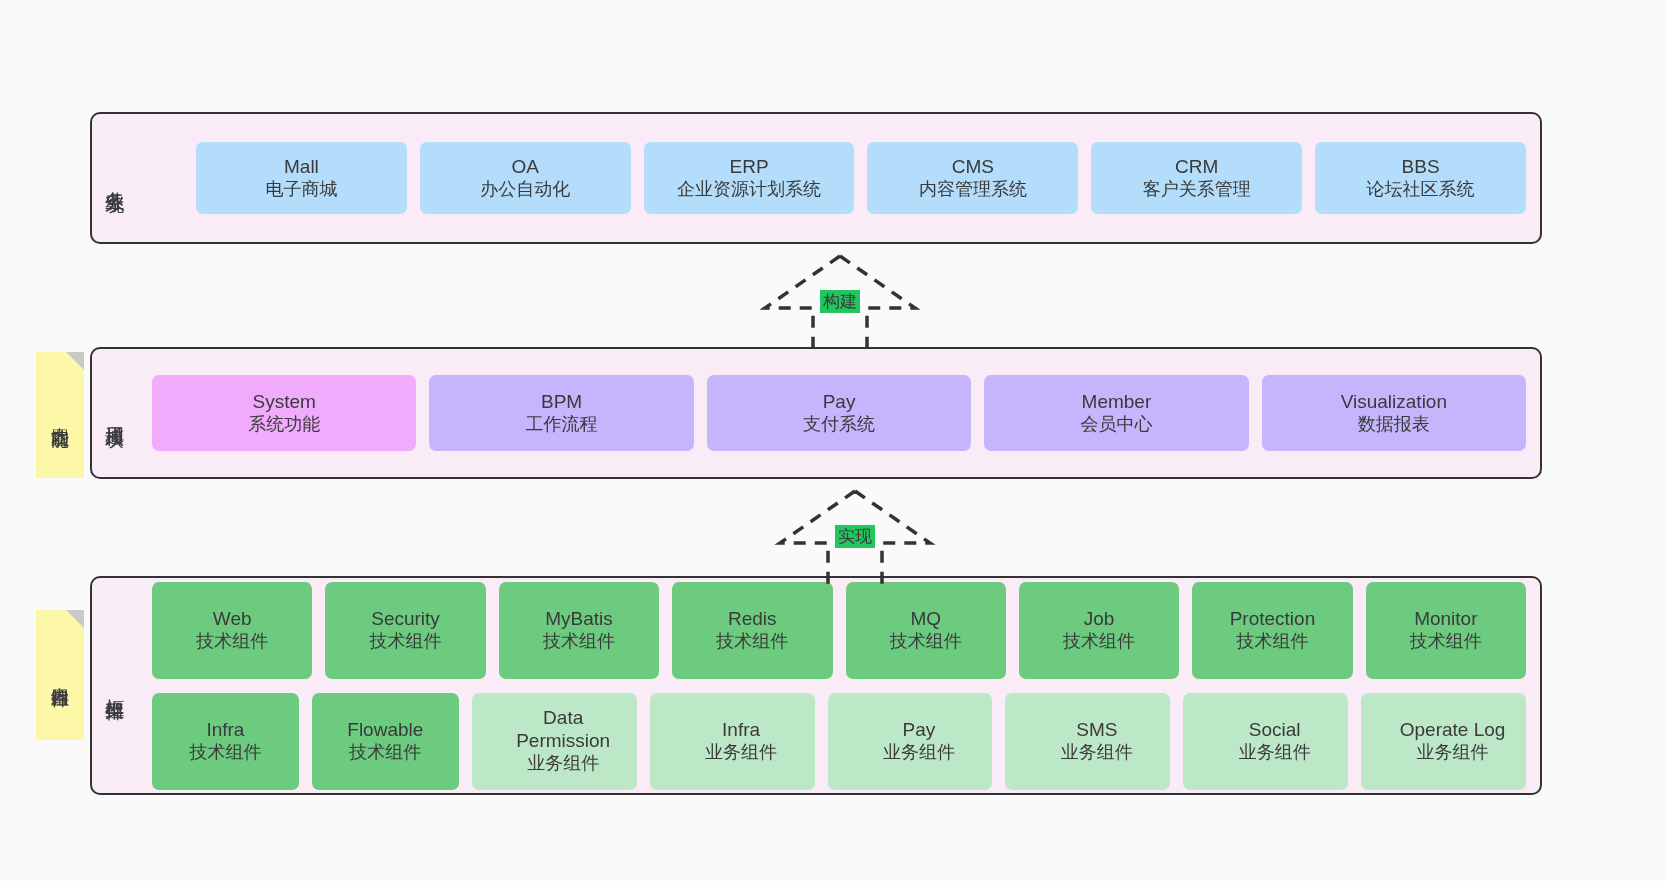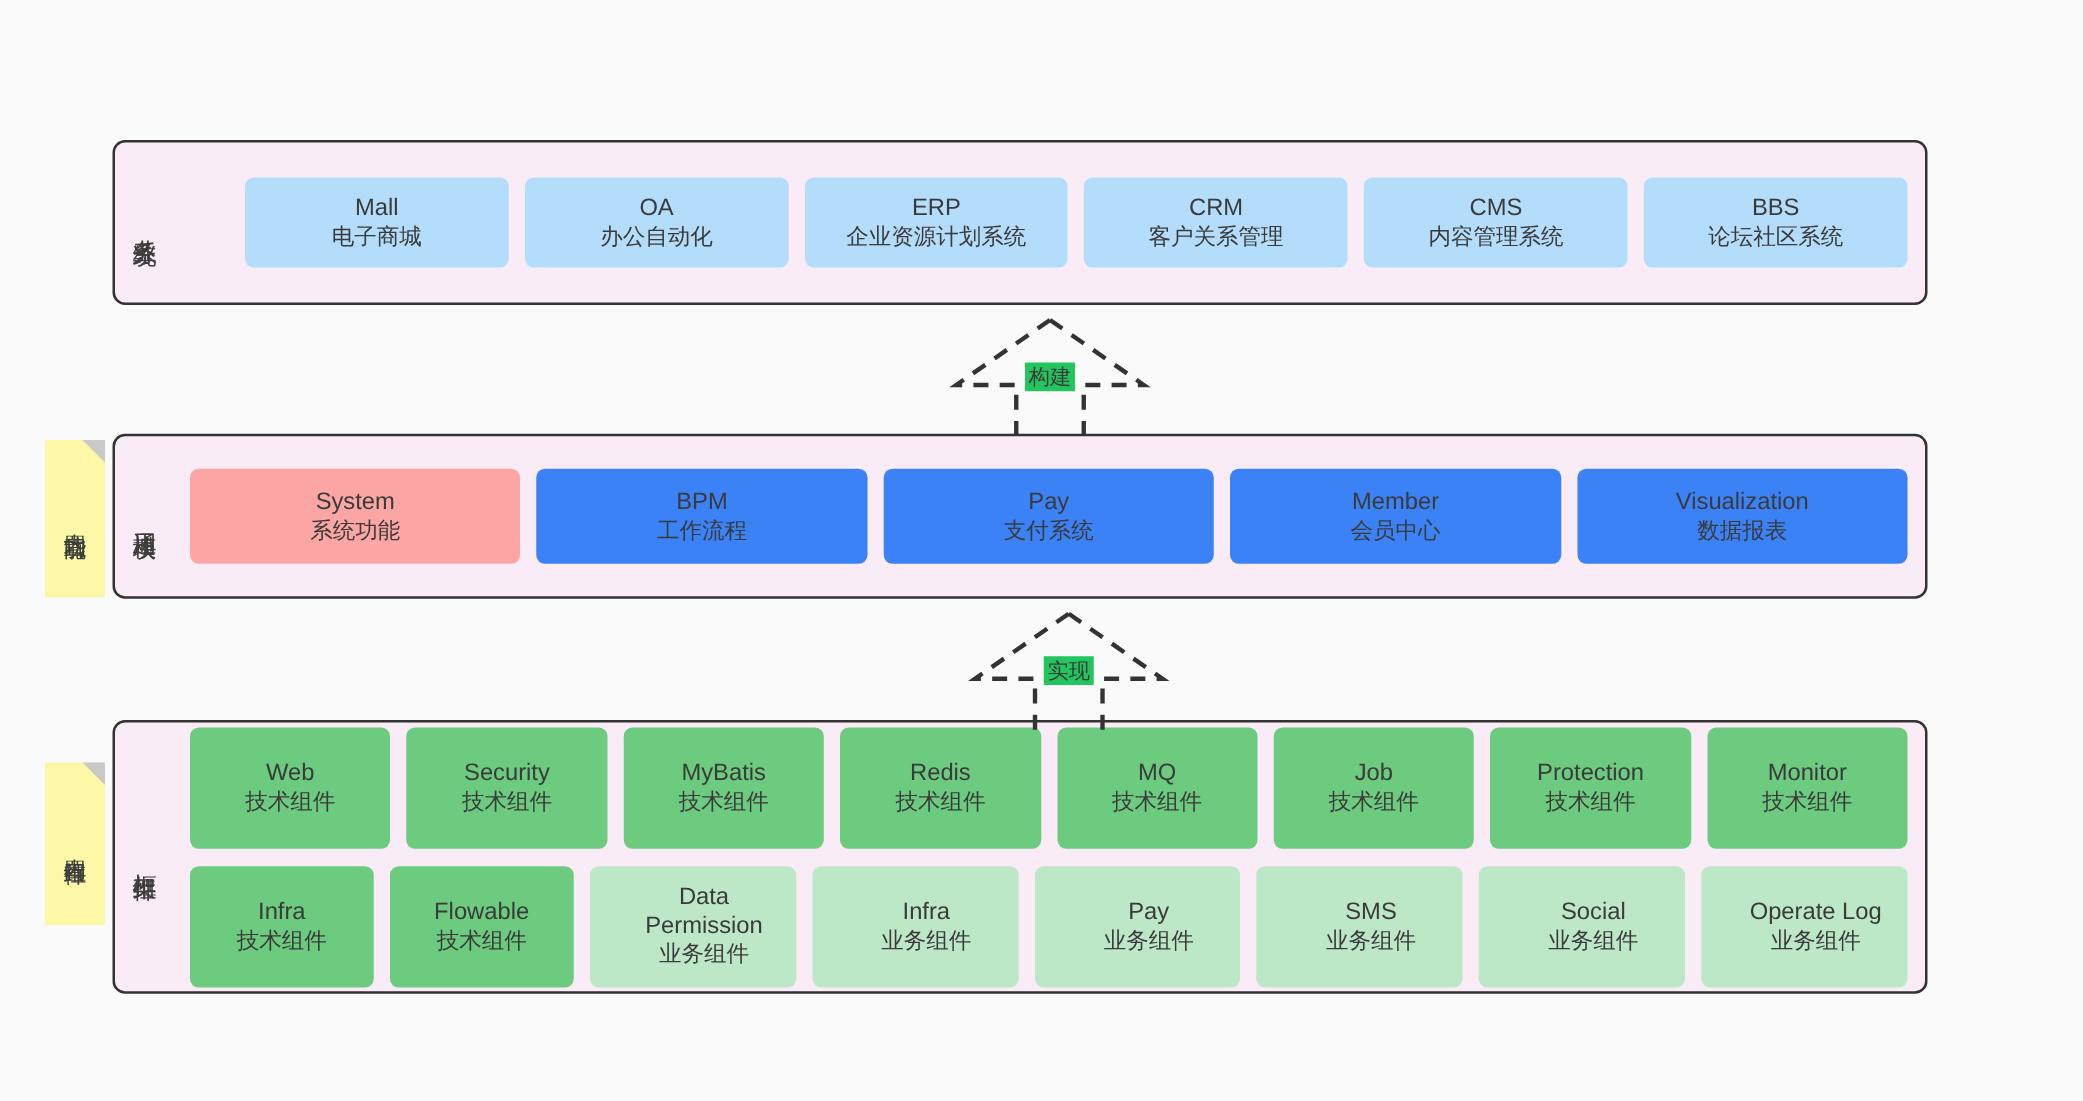--- a/index.html
+++ b/index.html
@@ -69,22 +69,22 @@
     justify-content: center;
     text-align: center;
     line-height: 1.2;
     padding: 4px 6px;
     color: #3a3a3a;
   }
   .card .en { font-size: 19px; }
   .card .cn { font-size: 18px; }
 
   .card.blue  { background: #b3ddfb; }
-  .card.red   { background: #fca5a5; }
-  .card.pink  { background: #3b82f6; }
+  .card.red   { background: #f0abfc; }
+  .card.pink  { background: #c4b5fd; }
   .card.green { background: #6ccb7f; }
   .card.mint  { background: #bde8c7; padding-left: 24px; }
 
   
   #layer-business { left: 90px; top: 112px; width: 1452px; height: 132px; gap: 44px; }
   #layer-business .card { height: 72px; }
 
   #layer-common { left: 90px; top: 347px; width: 1452px; height: 132px; }
   #layer-common .card { height: 76px; }
 
@@ -155,26 +155,26 @@
         </div>
         <div class="card blue">
           <span class="en">OA</span>
           <span class="cn">办公自动化</span>
         </div>
         <div class="card blue">
           <span class="en">ERP</span>
           <span class="cn">企业资源计划系统</span>
         </div>
         <div class="card blue">
+          <span class="en">CMS</span>
+          <span class="cn">内容管理系统</span>
+        </div>
+        <div class="card blue">
           <span class="en">CRM</span>
           <span class="cn">客户关系管理</span>
-        </div>
-        <div class="card blue">
-          <span class="en">CMS</span>
-          <span class="cn">内容管理系统</span>
         </div>
         <div class="card blue">
           <span class="en">BBS</span>
           <span class="cn">论坛社区系统</span>
         </div>
       </div>
     </div>
   </div>
 
   <div class="connector" id="connector-build">

